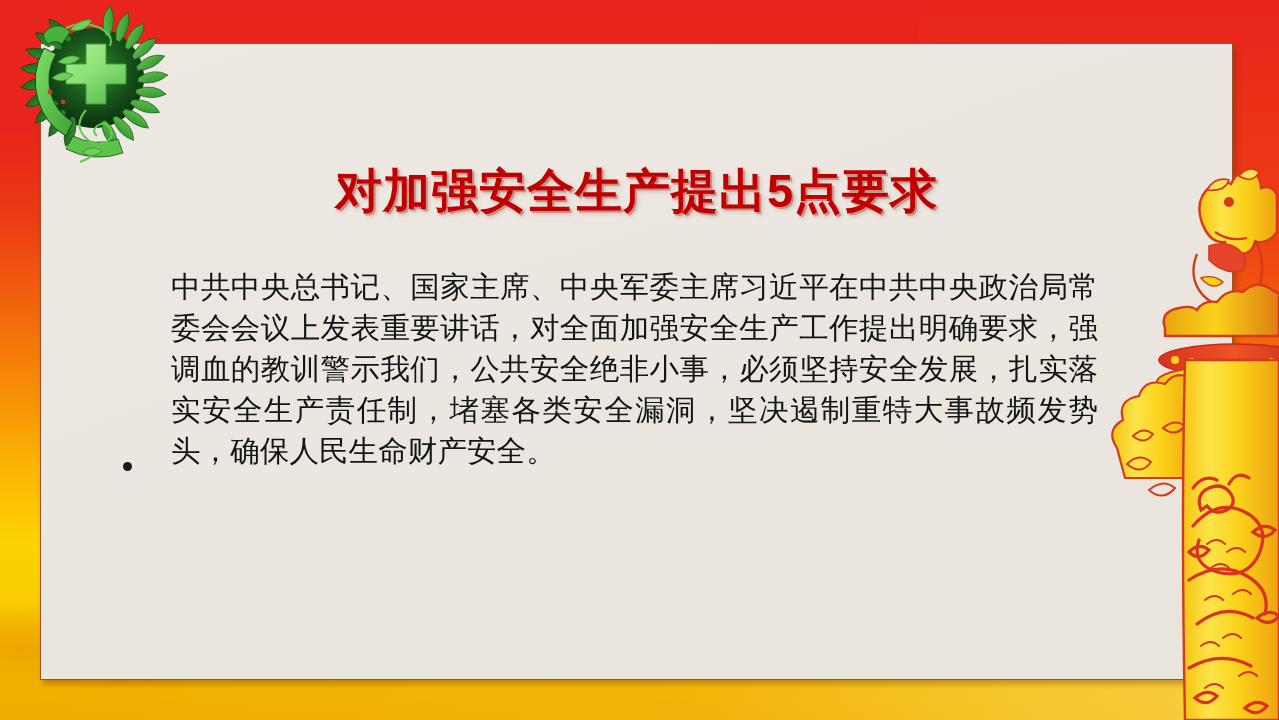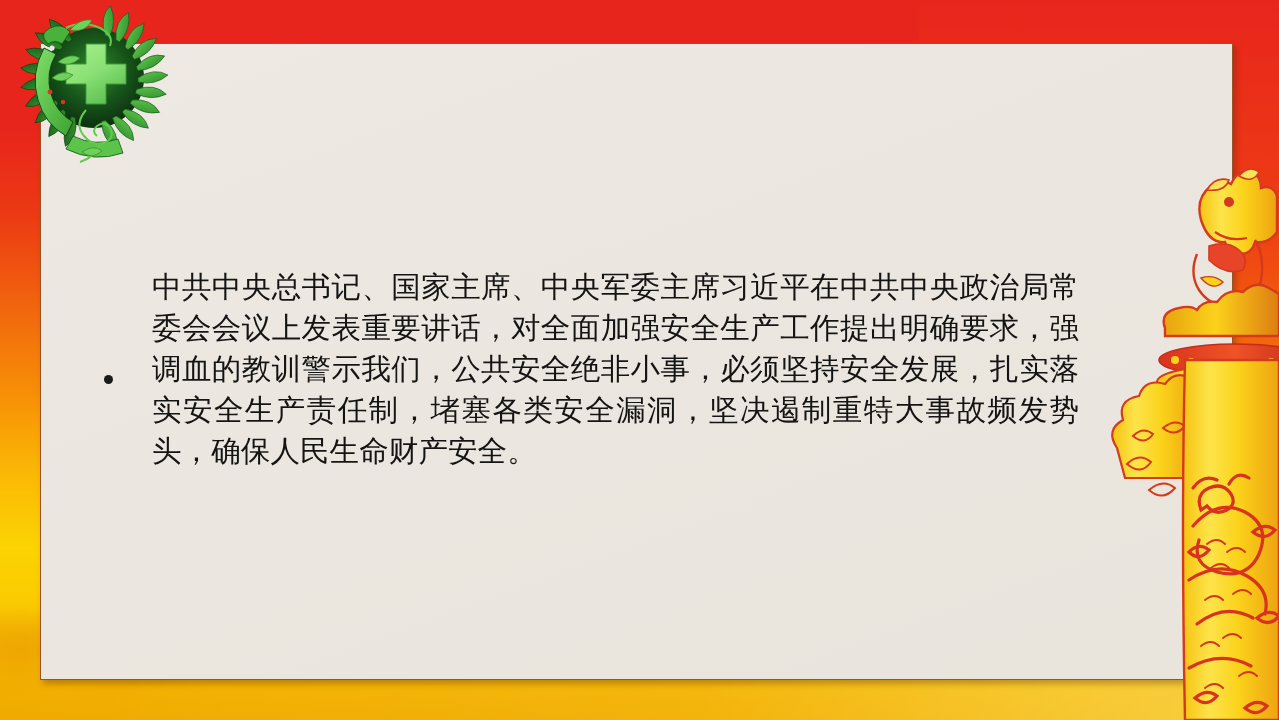--- a/index.html
+++ b/index.html
@@ -103,25 +103,25 @@
     letter-spacing: 1px;
     color: #c00000;
     text-shadow: 2px 2px 0 rgba(160,40,30,0.35),
                  3px 3px 4px rgba(120,30,20,0.22);
     white-space: nowrap;
   }
 
   
   .body-block {
     position: absolute;
-    left: 104px;
+    left: 123px;
     top: 266px;
     width: 975px;
     display: flex;
-    align-items: center;
+    align-items: flex-end;
   }
   .bullet-dot {
     flex: 0 0 auto;
     width: 9px;
     height: 9px;
     border-radius: 50%;
     background: #1a1a1a;
     margin-top: 21px;
     margin-right: 39px;
   }
@@ -159,20 +159,21 @@
 <div id="slide">
 
   <div class="bg-base"></div>
   <div class="bg-glow-right"></div>
   <div class="bg-hill-left"></div>
   <div class="bg-hill-bottom"></div>
   <div class="bg-sheen-bottom"></div>
 
   <div class="panel"></div>
 
+  <div class="title">对加强安全生产提出5点要求</div>
 
   <div class="body-block">
     <div class="bullet-dot"></div>
     <div class="body-text">中共中央总书记、国家主席、中央军委主席习近平在中共中央政治局常委会会议上发表重要讲话，对全面加强安全生产工作提出明确要求，强调血的教训警示我们，公共安全绝非小事，必须坚持安全发展，扎实落实安全生产责任制，堵塞各类安全漏洞，坚决遏制重特大事故频发势头，确保人民生命财产安全。</div>
   </div>
 
   <svg class="logo" viewBox="0 0 160 165">
     <defs>
       <radialGradient id="gDisc" cx="50%" cy="42%" r="60%">
         <stop offset="0%" stop-color="#2f8a2c"></stop>

